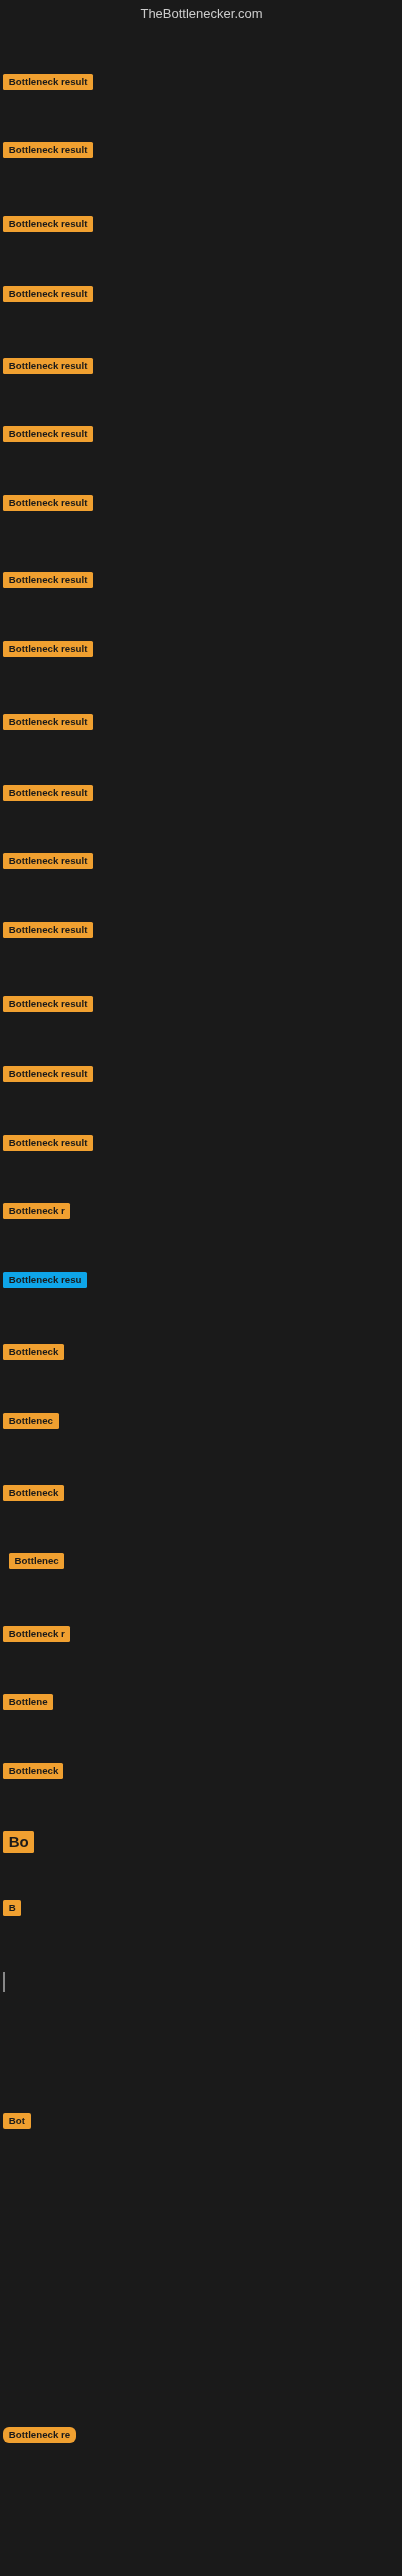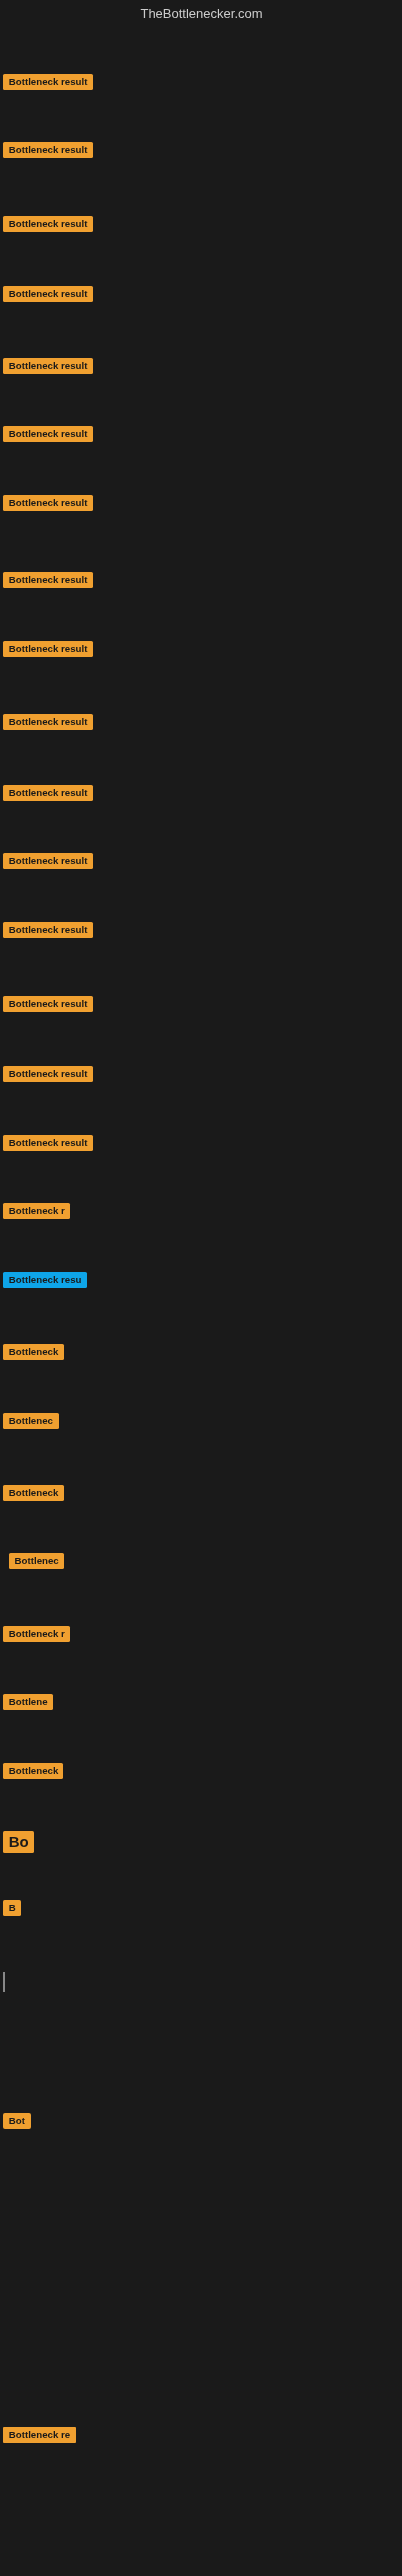--- a/index.html
+++ b/index.html
@@ -53,16 +53,16 @@
     <div style="position: absolute; top: 1316px; left: 3.2px;"><div style="background-color: rgb(240, 160, 48); color: rgb(26, 26, 26); font-size: 9.7px; font-weight: bold; padding: 2.4px 5.6px; border-radius: 1.6px; display: inline-block; max-width: 76px; overflow: hidden; white-space: nowrap;">Bottleneck</div></div>
     <div style="position: absolute; top: 1385px; left: 3.2px;"><div style="background-color: rgb(240, 160, 48); color: rgb(26, 26, 26); font-size: 9.7px; font-weight: bold; padding: 2.4px 5.6px; border-radius: 1.6px; display: inline-block; max-width: 76px; overflow: hidden; white-space: nowrap;">Bottlenec</div></div>
     <div style="position: absolute; top: 1457px; left: 3.2px;"><div style="background-color: rgb(240, 160, 48); color: rgb(26, 26, 26); font-size: 9.7px; font-weight: bold; padding: 2.4px 5.6px; border-radius: 1.6px; display: inline-block; max-width: 76px; overflow: hidden; white-space: nowrap;">Bottleneck</div></div>
     <div style="position: absolute; top: 1525px; left: 9px;"><div style="background-color: rgb(240, 160, 48); color: rgb(26, 26, 26); font-size: 9.7px; font-weight: bold; padding: 2.4px 5.6px; border-radius: 1.6px; display: inline-block; max-width: 76px; overflow: hidden; white-space: nowrap;">Bottlenec</div></div>
     <div style="position: absolute; top: 1598px; left: 3.2px;"><div style="background-color: rgb(240, 160, 48); color: rgb(26, 26, 26); font-size: 9.7px; font-weight: bold; padding: 2.4px 5.6px; border-radius: 1.6px; display: inline-block; max-width: 76px; overflow: hidden; white-space: nowrap;">Bottleneck r</div></div>
     <div style="position: absolute; top: 1666px; left: 3.2px;"><div style="background-color: rgb(240, 160, 48); color: rgb(26, 26, 26); font-size: 9.7px; font-weight: bold; padding: 2.4px 5.6px; border-radius: 1.6px; display: inline-block; max-width: 60px; overflow: hidden; white-space: nowrap;">Bottlene</div></div>
     <div style="position: absolute; top: 1735px; left: 3.2px;"><div style="background-color: rgb(240, 160, 48); color: rgb(26, 26, 26); font-size: 9.7px; font-weight: bold; padding: 2.4px 5.6px; border-radius: 1.6px; display: inline-block; max-width: 60px; overflow: hidden; white-space: nowrap;">Bottleneck</div></div>
     <div style="position: absolute; top: 1803px; left: 3.2px;"><div style="background-color: rgb(240, 160, 48); color: rgb(26, 26, 26); font-size: 15px; font-weight: bold; padding: 2.4px 5.6px; border-radius: 1.6px; display: inline-block; max-width: 40px; overflow: hidden; white-space: nowrap;">Bo</div></div>
     <div style="position: absolute; top: 1872px; left: 3.2px;"><div style="background-color: rgb(240, 160, 48); color: rgb(26, 26, 26); font-size: 9.7px; font-weight: bold; padding: 2.4px 5.6px; border-radius: 1.6px; display: inline-block; max-width: 24px; overflow: hidden; white-space: nowrap;">B</div></div>
     <div style="position: absolute; top: 2085px; left: 3.2px;"><div style="background-color: rgb(240, 160, 48); color: rgb(26, 26, 26); font-size: 9.7px; font-weight: bold; padding: 2.4px 5.6px; border-radius: 2px; display: inline-block; max-width: 40px; overflow: hidden; white-space: nowrap;">Bot</div></div>
-    <div style="position: absolute; top: 2399px; left: 3.2px;"><div style="background-color: rgb(240, 160, 48); color: rgb(26, 26, 26); font-size: 9.7px; font-weight: bold; padding: 2.4px 5.6px; border-radius: 1px; display: inline-block; max-width: 93px; overflow: hidden; white-space: nowrap;">Bottleneck re</div></div>
+    <div style="position: absolute; top: 2399px; left: 3.2px;"><div style="background-color: rgb(240, 160, 48); color: rgb(26, 26, 26); font-size: 9.7px; font-weight: bold; padding: 2.4px 5.6px; border-radius: 6px; display: inline-block; max-width: 93px; overflow: hidden; white-space: nowrap;">Bottleneck re</div></div>
     <div style="position: absolute; top: 1944px; left: 3.2px; width: 1.6px; height: 20px; background-color: rgb(136, 136, 136);"></div>
   </div>
 
 
 </body></html>

